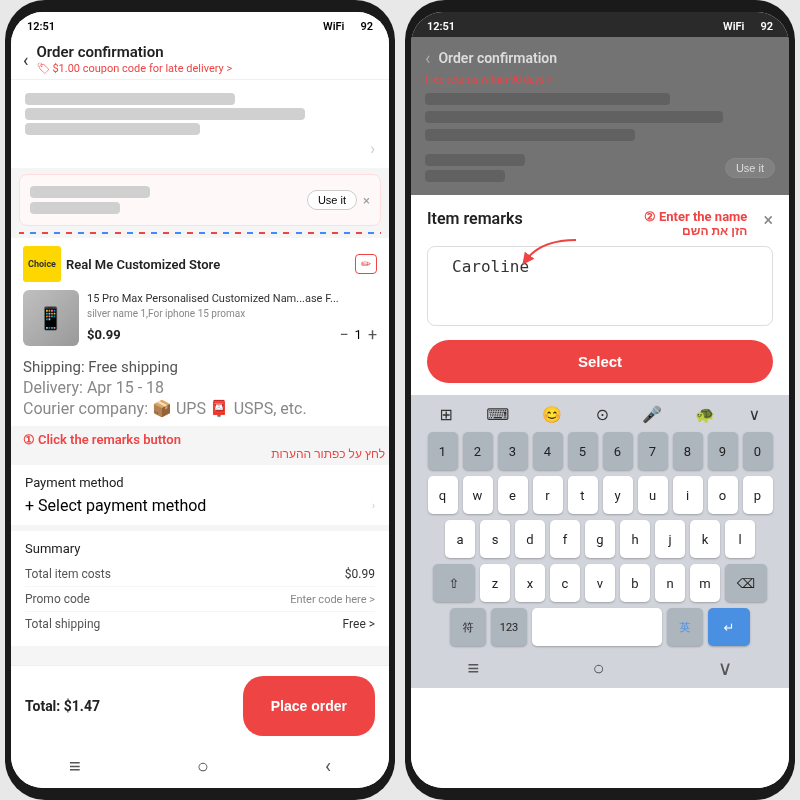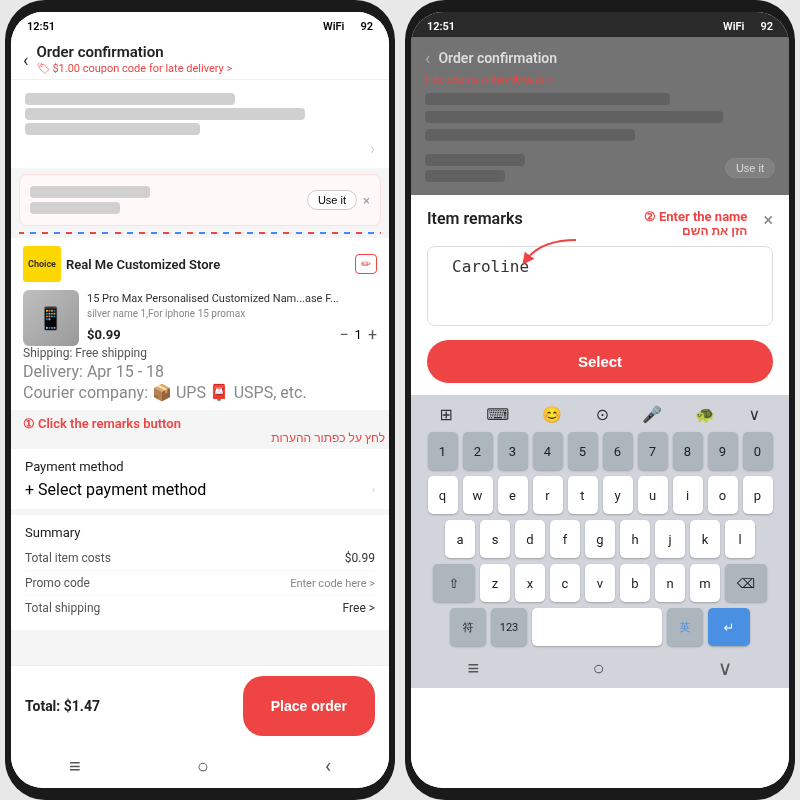--- a/index.html
+++ b/index.html
@@ -190,21 +190,21 @@
     .product-price { font-size: 13px; font-weight: 700; color: #222; }
     .qty-ctrl {
       display: flex;
       align-items: center;
       gap: 6px;
       font-size: 13px;
     }
     .qty-btn { font-size: 16px; color: #555; cursor: pointer; }
     .qty-val { font-size: 13px; }
 
-    .shipping-info { font-size: 12px; color: #555; margin-top: 0; }
+    .shipping-info { font-size: 15px; color: #555; margin-top: 12px; }
     .delivery-info { font-size: 16px; color: #888; margin-top: 2px; }
 
     
     .annotation {
       color: #e44;
       font-size: 13px;
       font-weight: 600;
       margin: 4px 12px 0;
     }
     .annotation-he {

